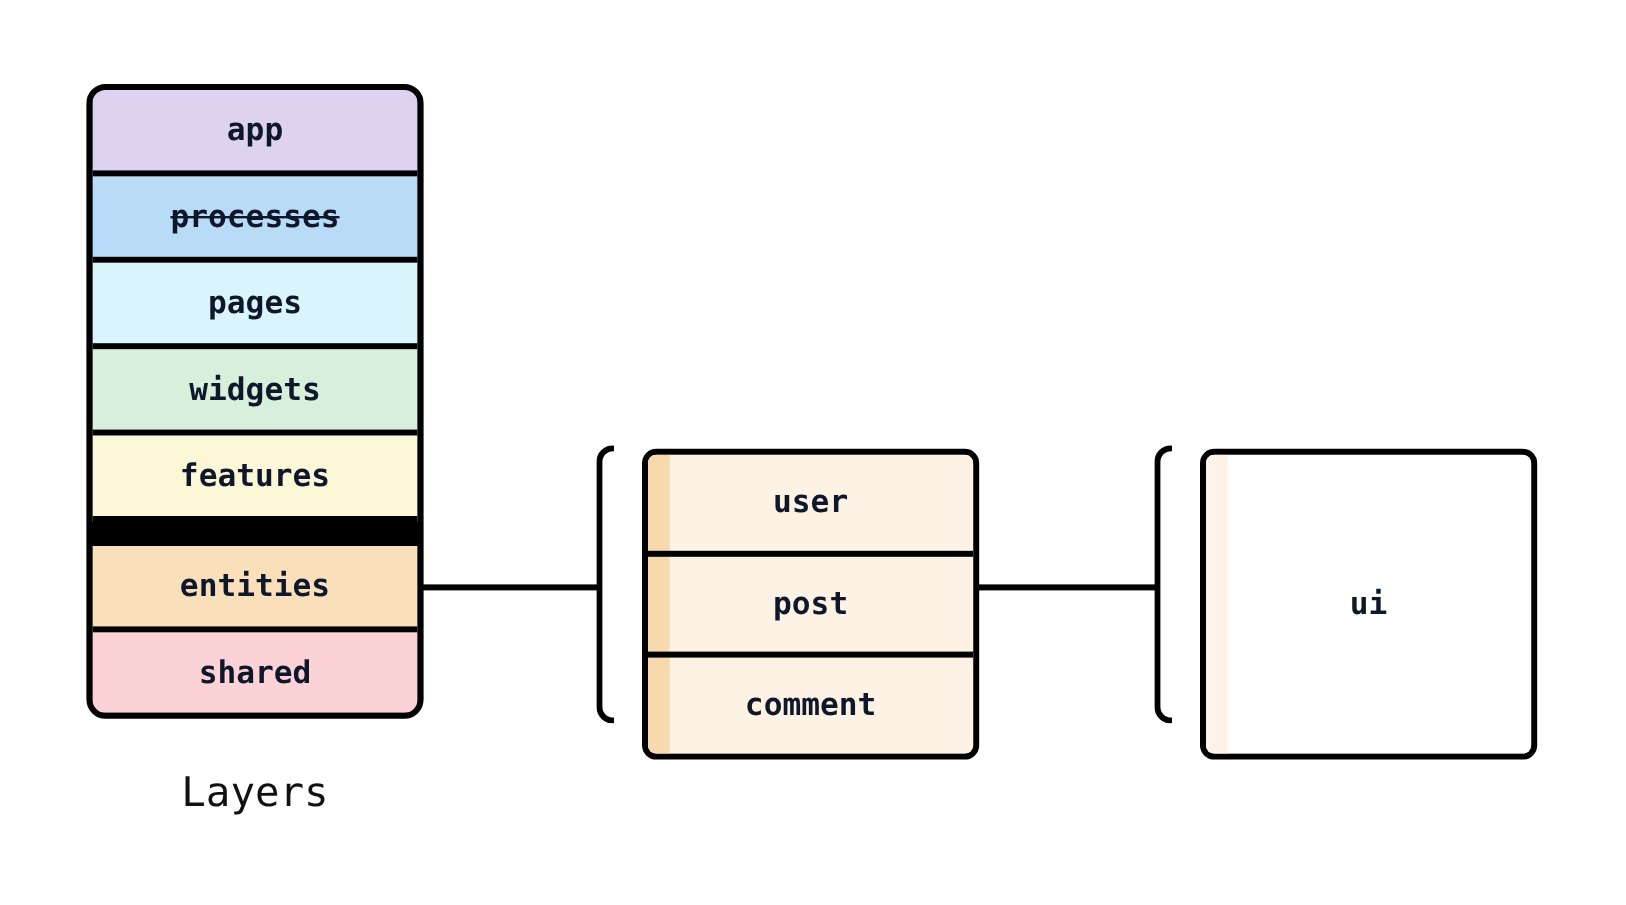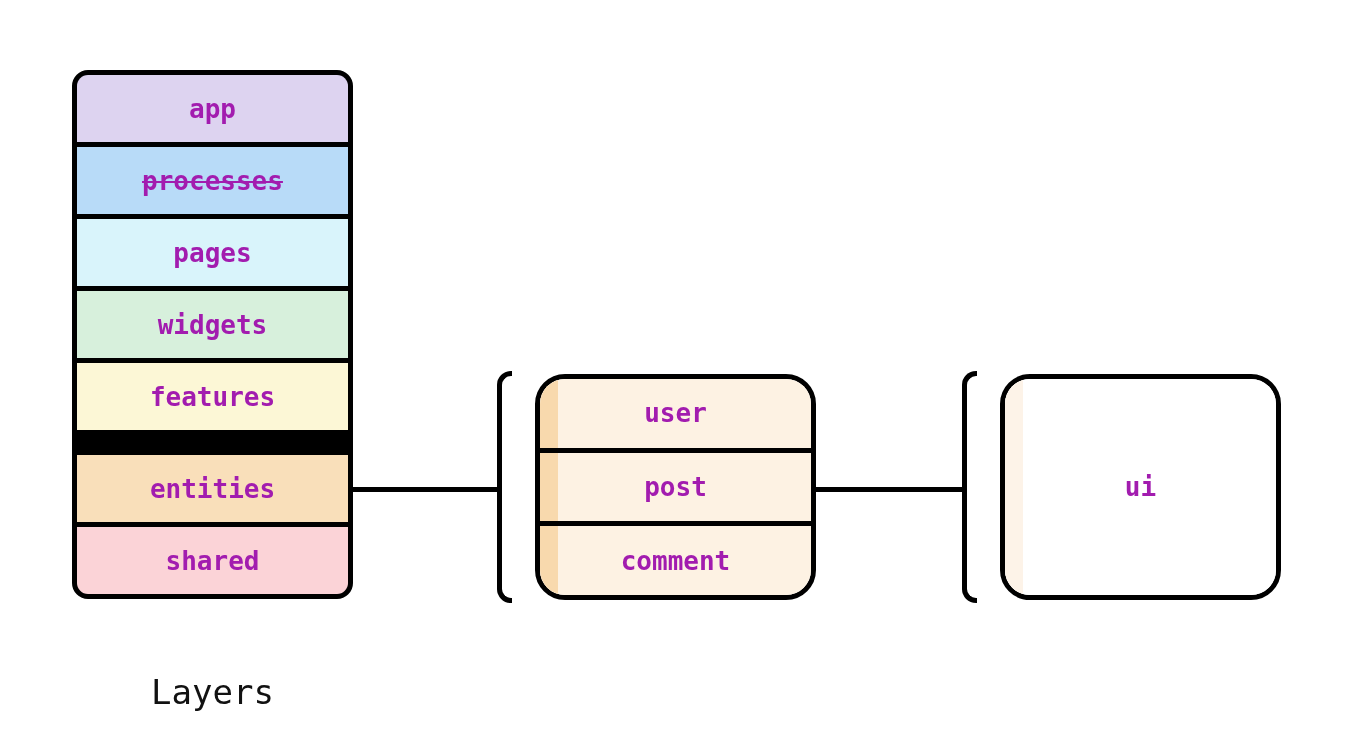--- a/index.html
+++ b/index.html
@@ -20,35 +20,35 @@
     box-sizing: border-box; overflow: hidden;
     display: flex; flex-direction: column;
     background: #000;
   }
   .layer-row {
     flex: 1 1 0; display: flex; align-items: center; justify-content: center;
     border-bottom: 5px solid #000; box-sizing: border-box;
   }
   .layer-row:last-child { border-bottom: none; }
   .row-label {
-    font-weight: bold; font-size: 26px; color: #a21caf;
+    font-weight: bold; font-size: 26px; color: #0f172a;
     letter-spacing: 0px; white-space: pre;
   }
   .row-label.deprecated { text-decoration: line-through; text-decoration-thickness: 2px; }
 
   
   .bracket {
     position: absolute; top: 371px; height: 232px; width: 15px;
     border-left: 5px solid #000; border-top: 5px solid #000; border-bottom: 5px solid #000;
     border-radius: 14px 0 0 14px; box-sizing: border-box;
   }
   .cell-box {
     position: absolute; top: 374px;
-    width: 281px; height: 226px;
-    border: 5px solid #000; border-radius: 30px;
+    width: 281px; height: 259px;
+    border: 5px solid #000; border-radius: 12px;
     box-sizing: border-box; overflow: hidden;
   }
   .cell-bg { position: absolute; inset: 0; }
   .cell-stripe { position: absolute; left: 0; top: 0; bottom: 0; width: 18px; }
   .cell-rows {
     position: relative; z-index: 1; height: 100%;
     display: flex; flex-direction: column;
   }
   .cell-row {
     flex: 1 1 0; display: flex; align-items: center; justify-content: center;
@@ -59,21 +59,20 @@
   
   .connector { position: absolute; height: 5px; background: #000; top: 487px; }
   .connector.c1 { left: 350px; width: 150px; }
   .connector.c2 { left: 813px; width: 152px; }
 
   
   .caption {
     position: absolute; top: 641px; width: 281px;
     text-align: center; font-size: 34px; font-weight: 400; color: #111;
     white-space: pre;
-    margin-top: 31px;
   }
   .caption.layers { left: 72px; }
   .caption.slices { left: 535px; }
   .caption.segments { left: 1000px; }
 </style>
 </head>
 <body>
 
 <div class="canvas">
 

